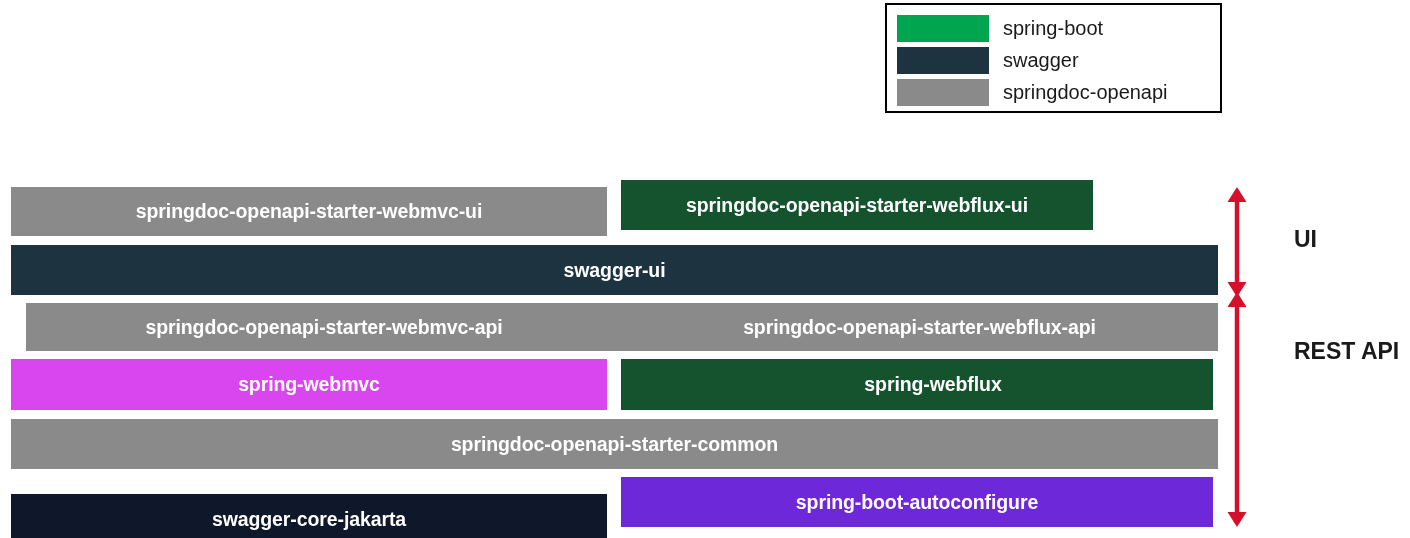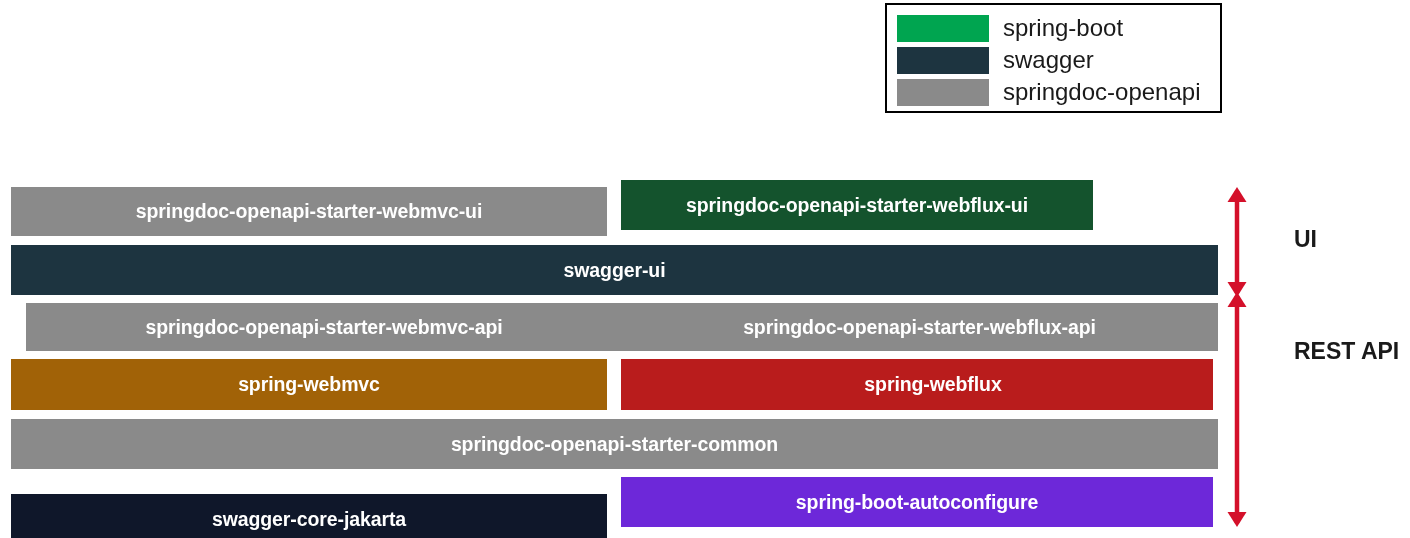--- a/index.html
+++ b/index.html
@@ -33,21 +33,21 @@
     align-items: center;
     height: 32px;
   }
   .legend-swatch {
     width: 92px;
     height: 27px;
     flex: 0 0 auto;
   }
   .legend-label {
     margin-left: 14px;
-    font-size: 24px;
+    font-size: 20px;
     color: #1a1a1a;
     line-height: 1;
     white-space: nowrap;
   }
 
   
   .box {
     position: absolute;
     display: flex;
     align-items: center;
@@ -92,22 +92,22 @@
     <span class="legend-label">springdoc-openapi</span>
   </div>
 </div>
 
 <div id="diagram-layer">
     <div class="box" style="left: 11px; top: 187px; width: 596px; height: 49px; background: rgb(138, 138, 138);">springdoc-openapi-starter-webmvc-ui</div>
     <div class="box" style="left: 621px; top: 180px; width: 472px; height: 50px; background: #14532d;">springdoc-openapi-starter-webflux-ui</div>
     <div class="box" style="left: 11px; top: 245px; width: 1207px; height: 50px; background: rgb(29, 52, 64);">swagger-ui</div>
     <div class="box" style="left: 26px; top: 303px; width: 596px; height: 48px; background: rgb(138, 138, 138);">springdoc-openapi-starter-webmvc-api</div>
     <div class="box" style="left: 621px; top: 303px; width: 597px; height: 48px; background: rgb(138, 138, 138);">springdoc-openapi-starter-webflux-api</div>
-    <div class="box" style="left: 11px; top: 359px; width: 596px; height: 51px; background: #a16207;">spring-webmvc</div>
-    <div class="box" style="left: 621px; top: 359px; width: 592px; height: 51px; background: #b91c1c; padding-left: 32px;">spring-webflux</div>
+    <div class="box" style="left: 11px; top: 359px; width: 596px; height: 51px; background: #d946ef;">spring-webmvc</div>
+    <div class="box" style="left: 621px; top: 359px; width: 592px; height: 51px; background: #14532d; padding-left: 32px;">spring-webflux</div>
     <div class="box" style="left: 11px; top: 419px; width: 1207px; height: 50px; background: rgb(138, 138, 138);">springdoc-openapi-starter-common</div>
     <div class="box" style="left: 11px; top: 494px; width: 596px; height: 50px; background: #0f172a;">swagger-core-jakarta</div>
     <div class="box" style="left: 621px; top: 477px; width: 592px; height: 50px; background: #6d28d9;">spring-boot-autoconfigure</div>
   </div>
 
 <div id="zones-layer">
     <svg class="arrow-svg" width="30" height="110" viewBox="0 0 30 110" style="left: 1222px; top: 187px;">
       <line x1="15" y1="4" x2="15" y2="106" stroke="#d4102a" stroke-width="4.5"></line>
       <polygon points="15,0 5.5,15 24.5,15" fill="#d4102a"></polygon>
       <polygon points="15,110 5.5,95 24.5,95" fill="#d4102a"></polygon>

